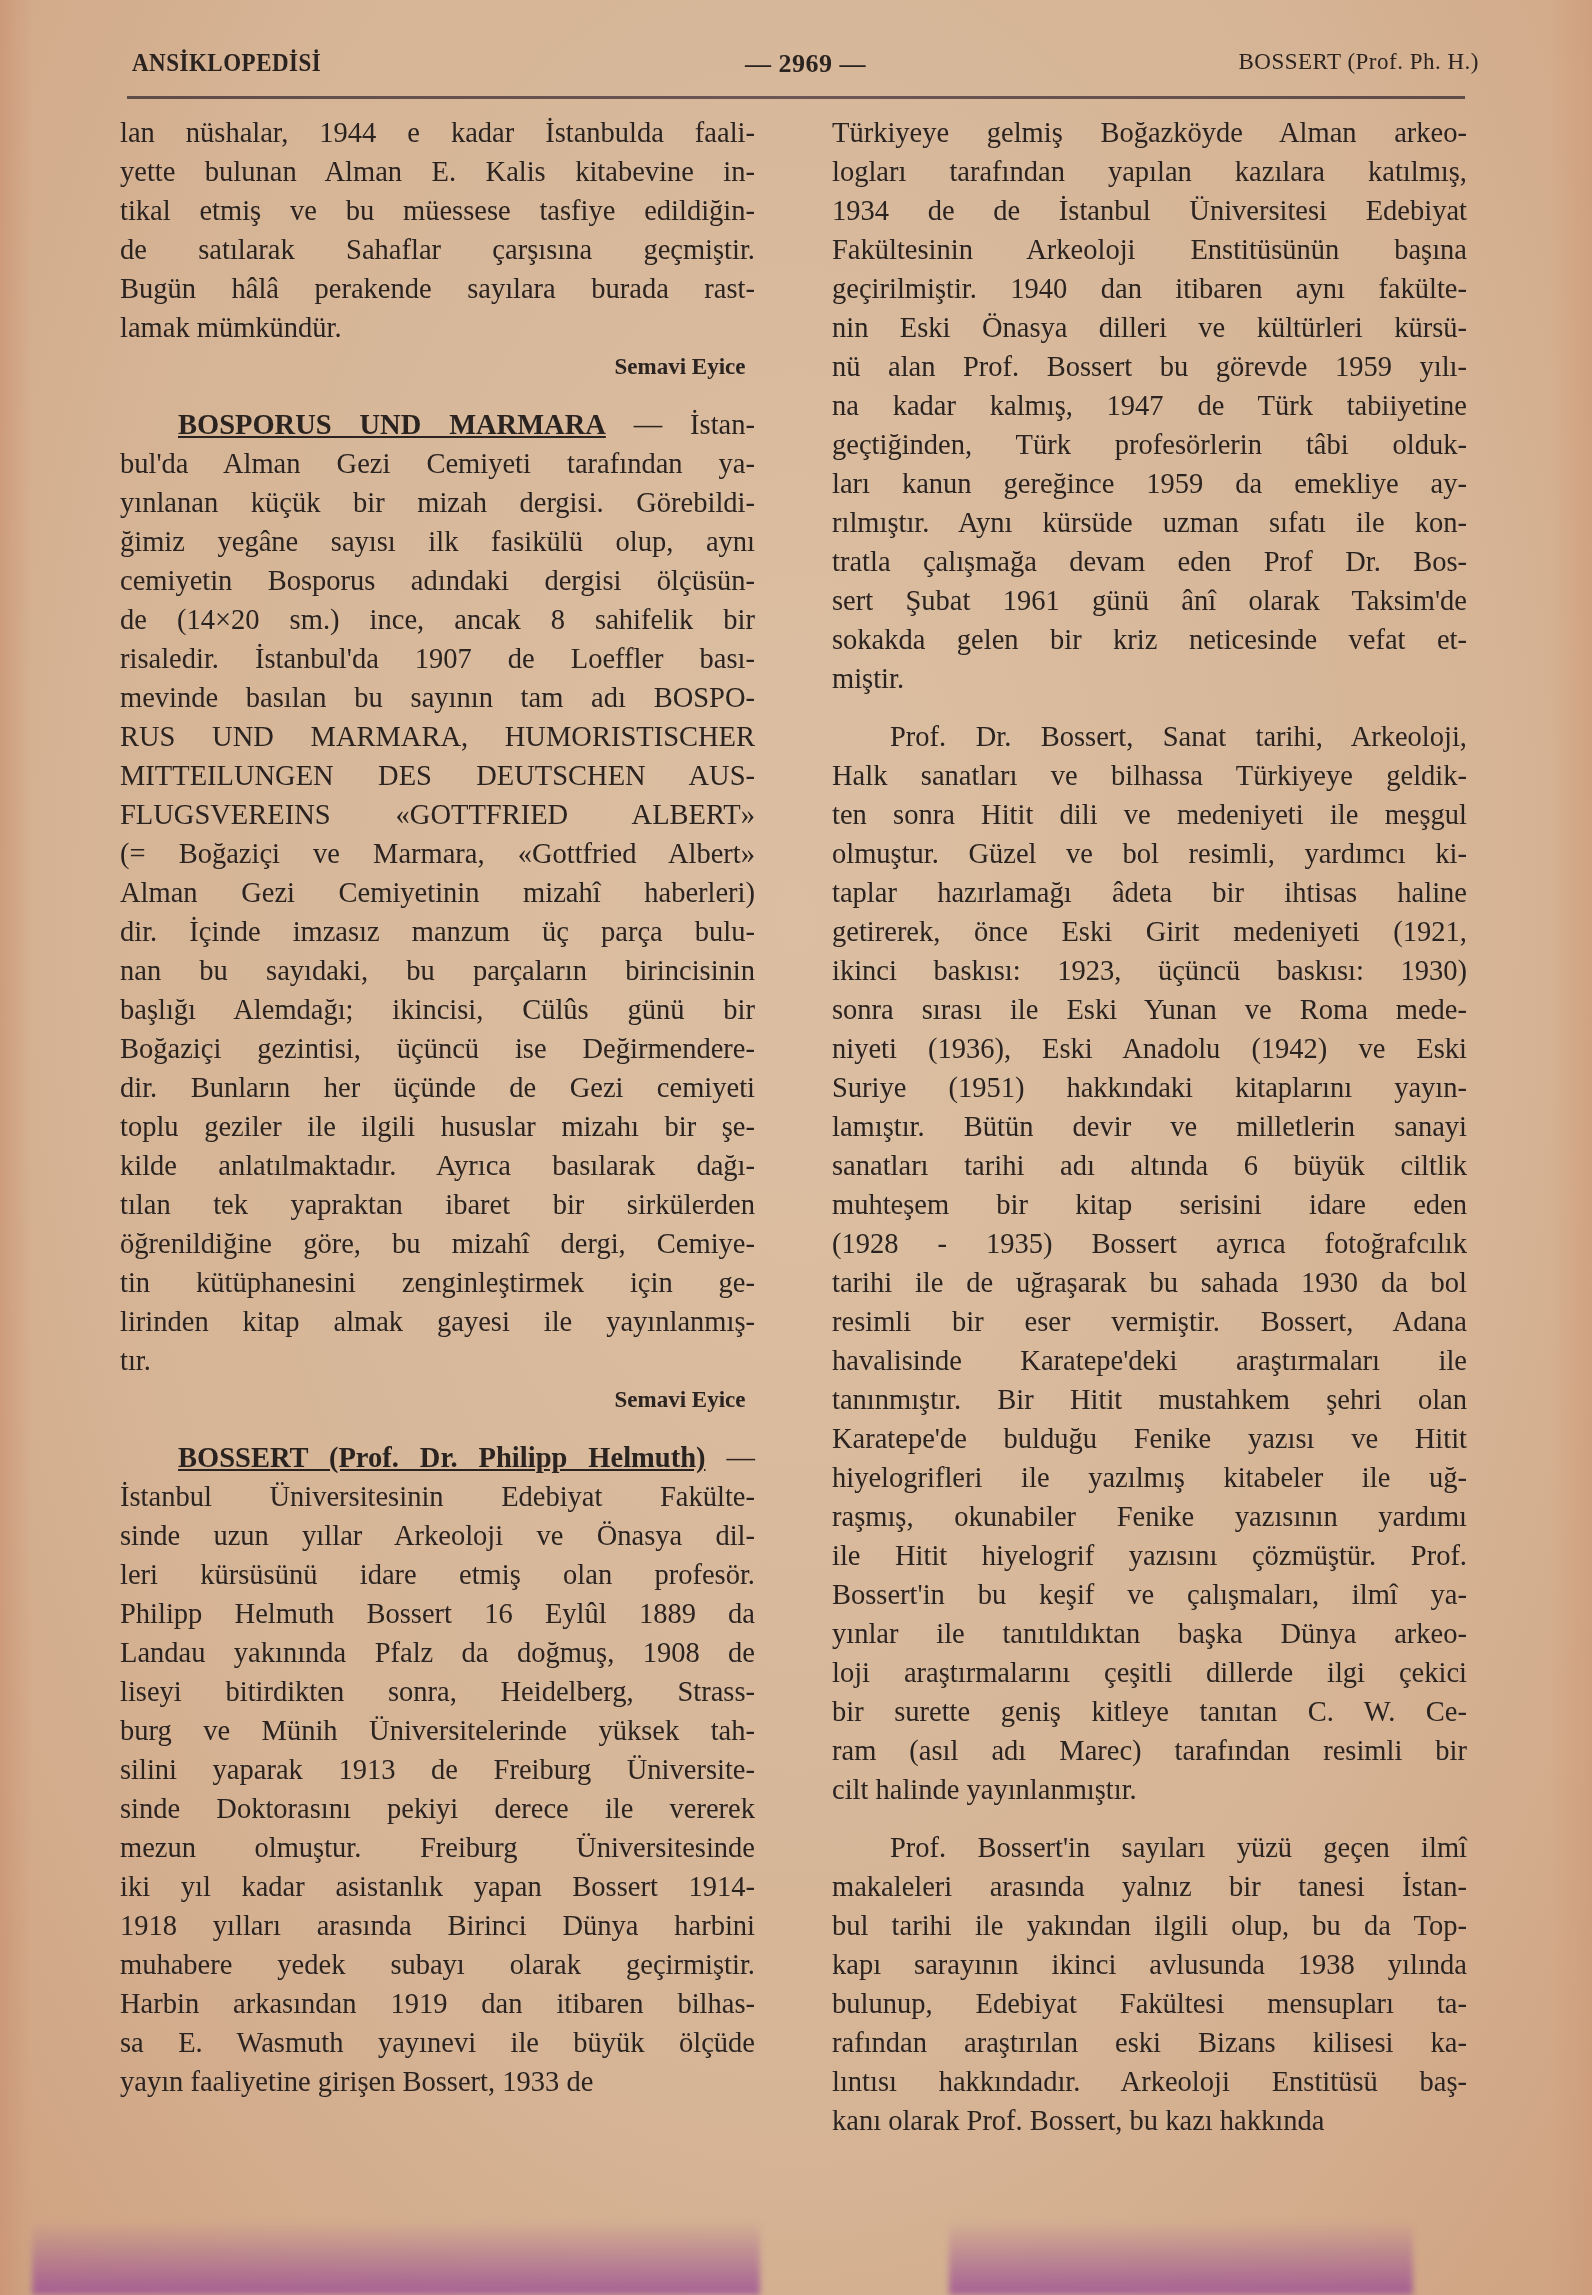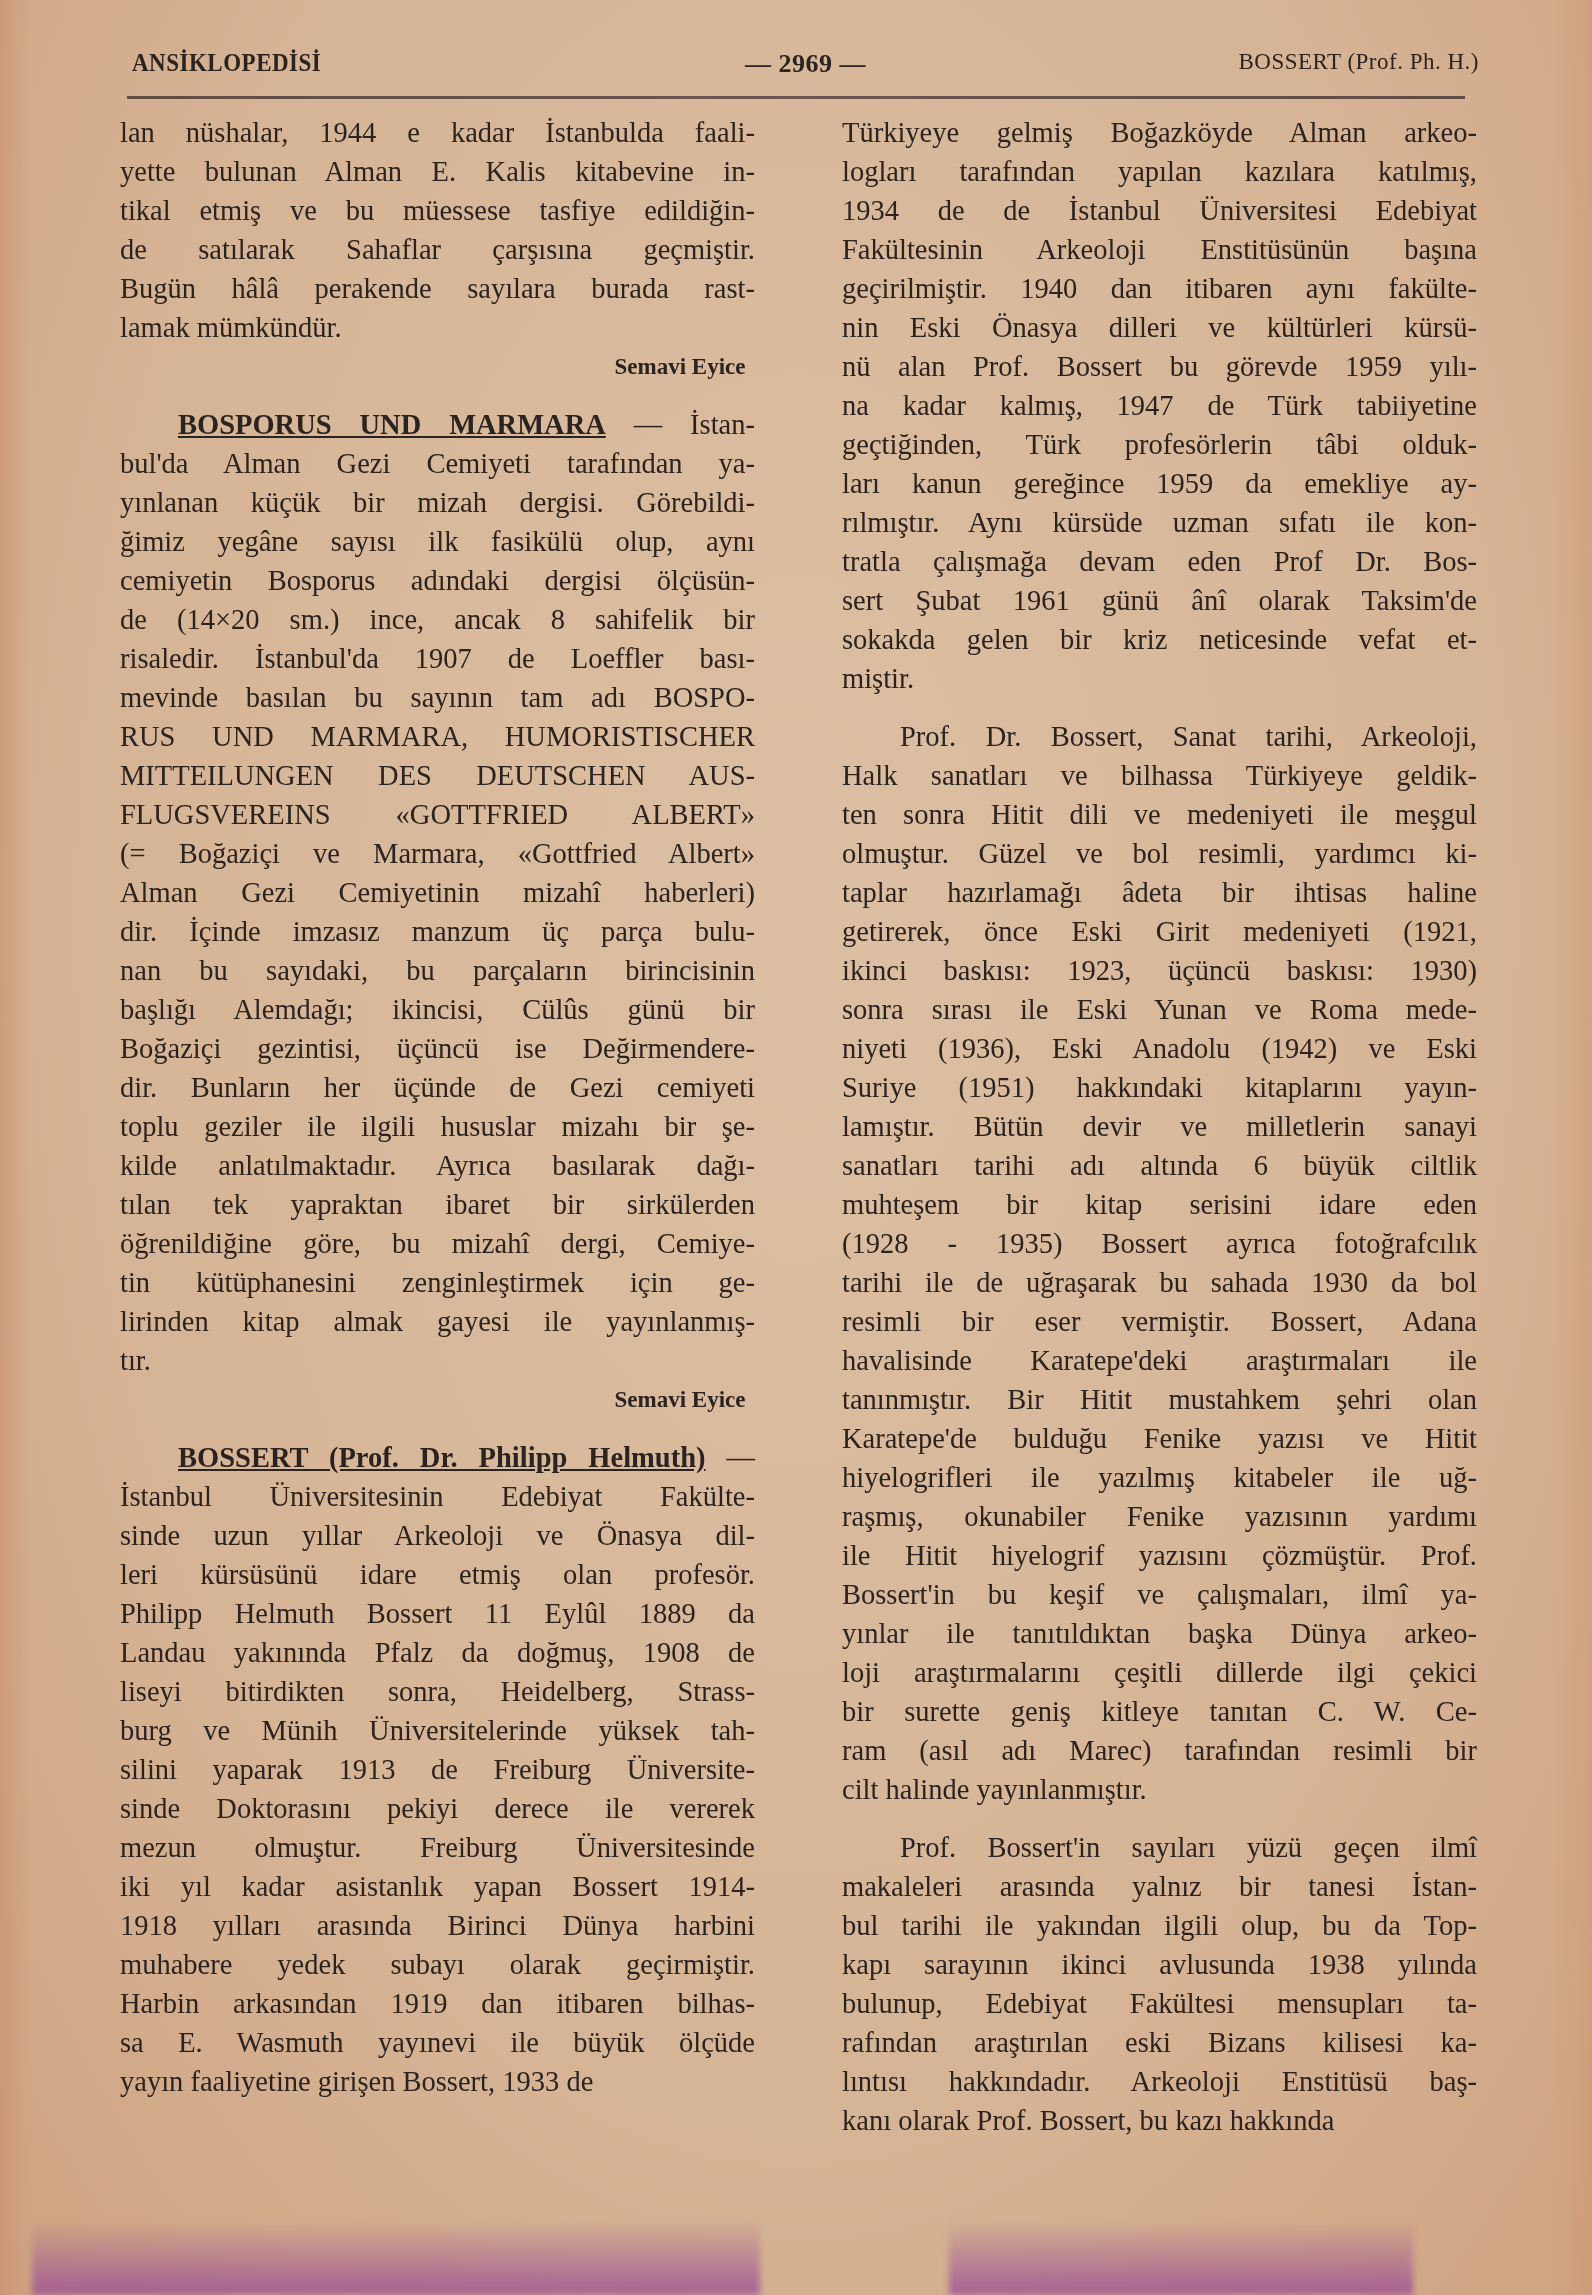--- a/index.html
+++ b/index.html
@@ -25,21 +25,21 @@
     .rule {
       position:absolute; left:127px; right:127px; top:96px; height:2.6px;
       background: linear-gradient(90deg, #4a3a3c, #5a4448 50%, #4a3a3c);
       opacity:0.85;
     }
     .col {
       position:absolute; top:113px; width:635px;
       font-size:28.5px; line-height:39px;
     }
     .col.left { left:120px; }
-    .col.right { left:832px;margin-left:10px; }
+    .col.right { left:832px; }
     .line {
       display:block; white-space:nowrap; text-align:justify; text-align-last:justify;
       height:39px; overflow:visible;
     }
     .line.last { text-align-last:left; }
     .line.indent { padding-left:58px; }
     .gap-sm { display:block; height:19px; }
     .sig {
       display:block; text-align:right; font-weight:bold; font-size:23px;
       height:39px; line-height:39px; padding-right:9.5px;
@@ -97,21 +97,21 @@
     <span class="line">öğrenildiğine göre, bu mizahî dergi, Cemiye-</span>
     <span class="line">tin kütüphanesini zenginleştirmek için ge-</span>
     <span class="line">lirinden kitap almak gayesi ile yayınlanmış-</span>
     <span class="line last">tır.</span>
     <span class="sig">Semavi Eyice</span>
     <span class="gap-sm"></span>
     <span class="line indent"><span class="head">BOSSERT (Prof. Dr. Philipp Helmuth)</span> <span>—</span></span>
     <span class="line">İstanbul Üniversitesinin Edebiyat Fakülte-</span>
     <span class="line">sinde uzun yıllar Arkeoloji ve Önasya dil-</span>
     <span class="line">leri kürsüsünü idare etmiş olan profesör.</span>
-    <span class="line">Philipp Helmuth Bossert 11 Eylûl 1889 da</span>
+    <span class="line">Philipp Helmuth Bossert 16 Eylûl 1889 da</span>
     <span class="line">Landau yakınında Pfalz da doğmuş, 1908 de</span>
     <span class="line">liseyi bitirdikten sonra, Heidelberg, Strass-</span>
     <span class="line">burg ve Münih Üniversitelerinde yüksek tah-</span>
     <span class="line">silini yaparak 1913 de Freiburg Üniversite-</span>
     <span class="line">sinde Doktorasını pekiyi derece ile vererek</span>
     <span class="line">mezun olmuştur. Freiburg Üniversitesinde</span>
     <span class="line">iki yıl kadar asistanlık yapan Bossert 1914-</span>
     <span class="line">1918 yılları arasında Birinci Dünya harbini</span>
     <span class="line">muhabere yedek subayı olarak geçirmiştir.</span>
     <span class="line">Harbin arkasından 1919 dan itibaren bilhas-</span>

